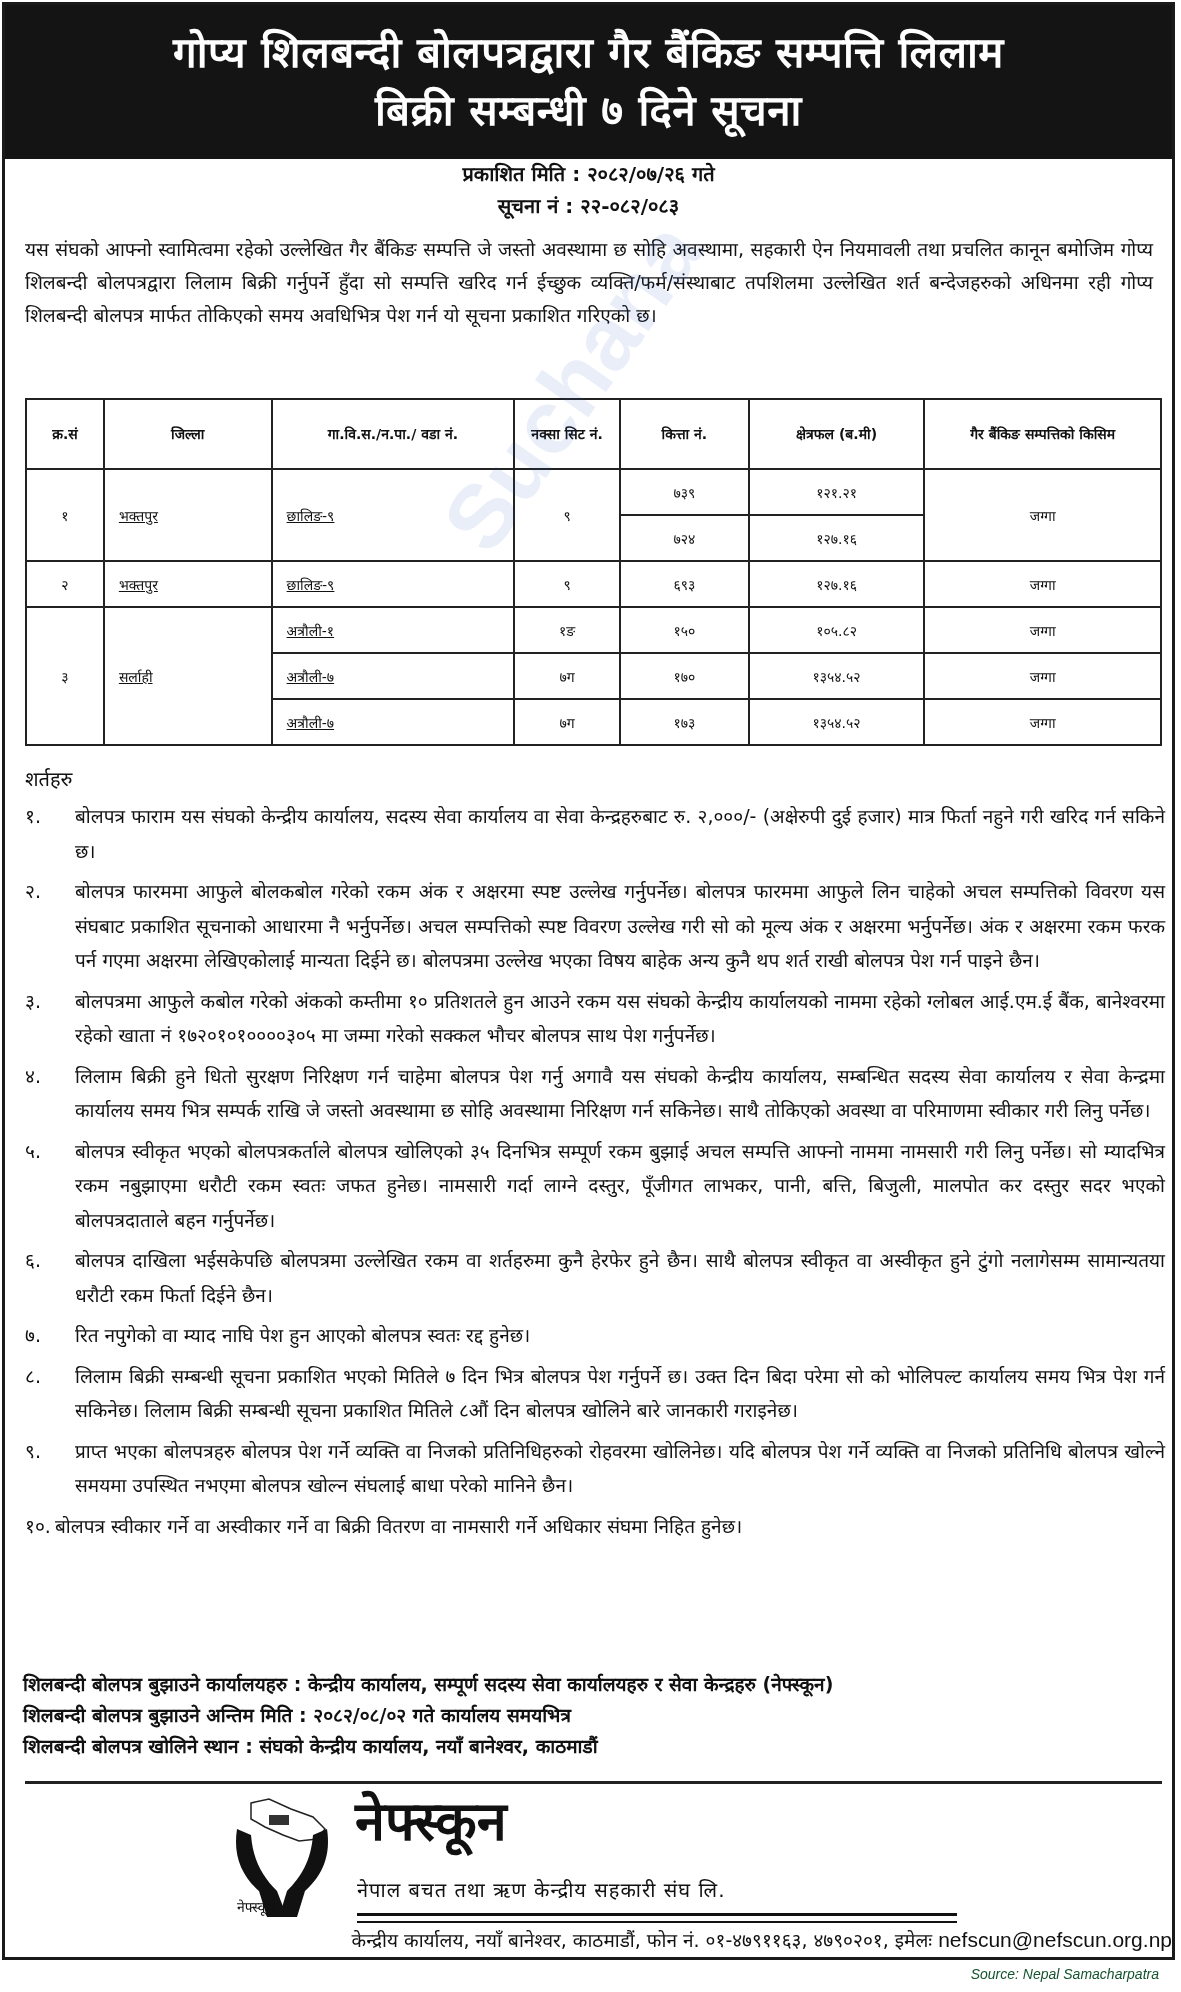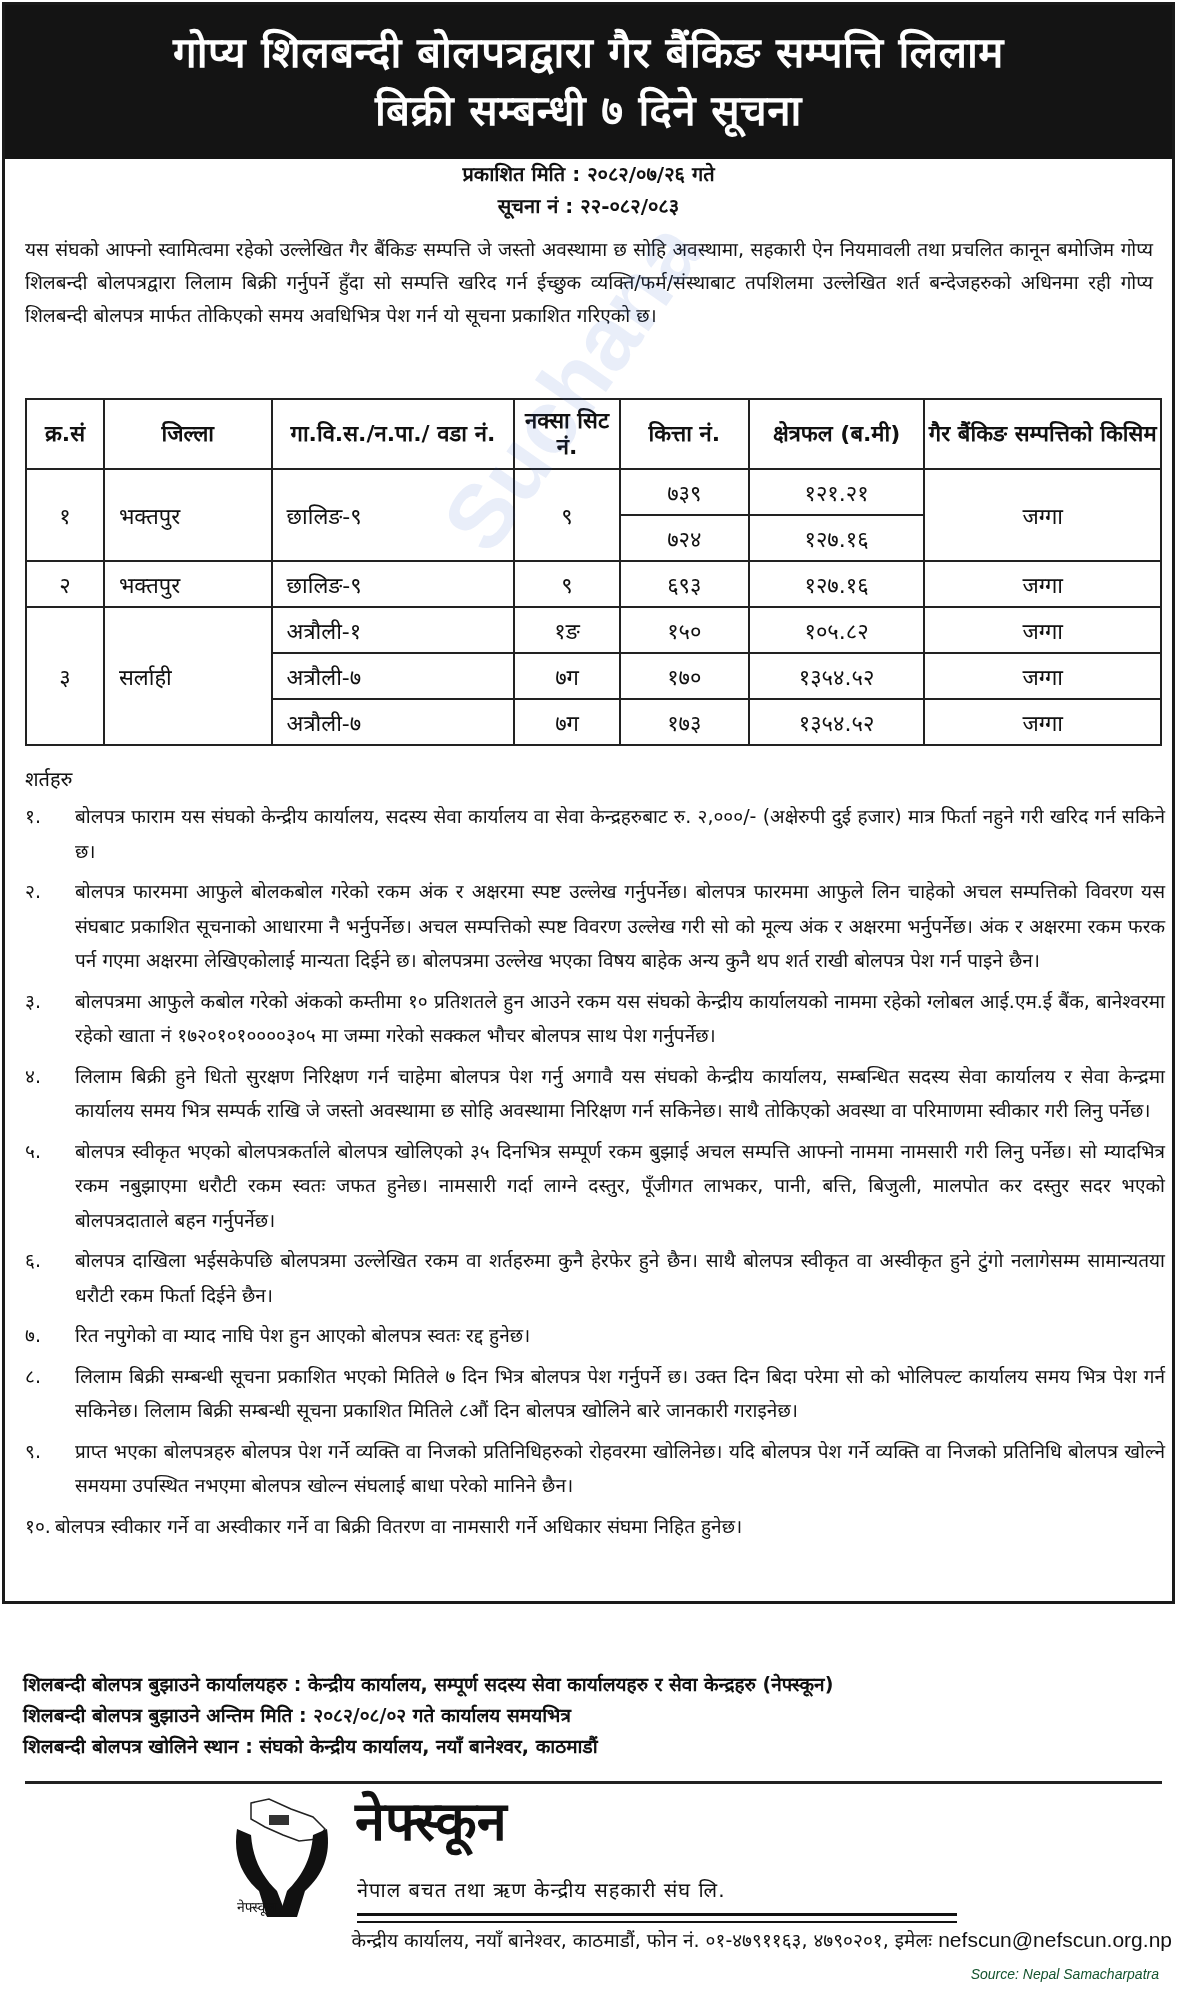--- a/index.html
+++ b/index.html
@@ -1,32 +1,32 @@
 <!DOCTYPE html>
 <html><head>
 <meta charset="utf-8">
 <style>
   html, body { margin: 0; padding: 0; background: #ffffff; }
   body { width: 1181px; height: 1992px; position: relative; overflow: hidden;
          font-family: "DejaVu Sans", "Liberation Sans", sans-serif; color: #111; }
-  .frame { position: absolute; left: 2px; top: 2px; width: 1173px; height: 1602px;
+  .frame { position: absolute; left: 2px; top: 2px; width: 1173px; height: 1958px;
            border: 3px solid #1a1a1a; box-sizing: border-box; background: #fff; }
   .title-bar { position: absolute; left: 0; top: 0; width: 100%; height: 154px; background: #141414;
                color: #fff; display: flex; flex-direction: column; align-items: center; justify-content: center; }
   .title-line { font-weight: bold; font-size: 42px; line-height: 58px; letter-spacing: 0.5px; }
   .meta { position: absolute; left: 0; top: 153px; width: 100%; text-align: center; }
   .meta-line { font-weight: bold; font-size: 20px; line-height: 32px; }
   .intro { position: absolute; left: 20px; top: 228px; width: 1128px; font-size: 19px; line-height: 33px;
            text-align: justify; }
   table.props { position: absolute; left: 20px; top: 393px; width: 1137px; border-collapse: collapse;
-                font-size: 22px; }
+                font-size: 14px; }
   table.props th, table.props td { border: 2px solid #222; text-align: center; vertical-align: middle; }
   table.props th { font-weight: bold; height: 66px; line-height: 26px; }
   table.props td { height: 42px; }
-  table.props td.left { text-align: left; padding-left: 14px; }
+  table.props td.left { text-align: left; padding-left: 14px; text-decoration: underline; }
   .section-head { position: absolute; left: 20px; top: 760px; font-weight: normal; font-size: 20px; }
   .terms { position: absolute; left: 20px; top: 794px; width: 1140px; font-size: 19px; line-height: 34.5px; }
   .term { display: flex; margin-bottom: 6px; }
   .term-num { width: 50px; flex: 0 0 50px; }
   .term-text { flex: 1; text-align: justify; }
   .term.ten .term-num { width: 30px; flex: 0 0 30px; }
   .footer-notes { position: absolute; left: 18px; top: 1664px; font-weight: bold; font-size: 19px; line-height: 31px; }
   .rule { position: absolute; left: 20px; top: 1776px; width: 1137px; height: 0; border-top: 3px solid #222; }
   .logo { position: absolute; left: 224px; top: 1790px; width: 104px; height: 130px; }
   .logo-caption { position: absolute; left: 232px; top: 1892px; font-size: 14px; }

